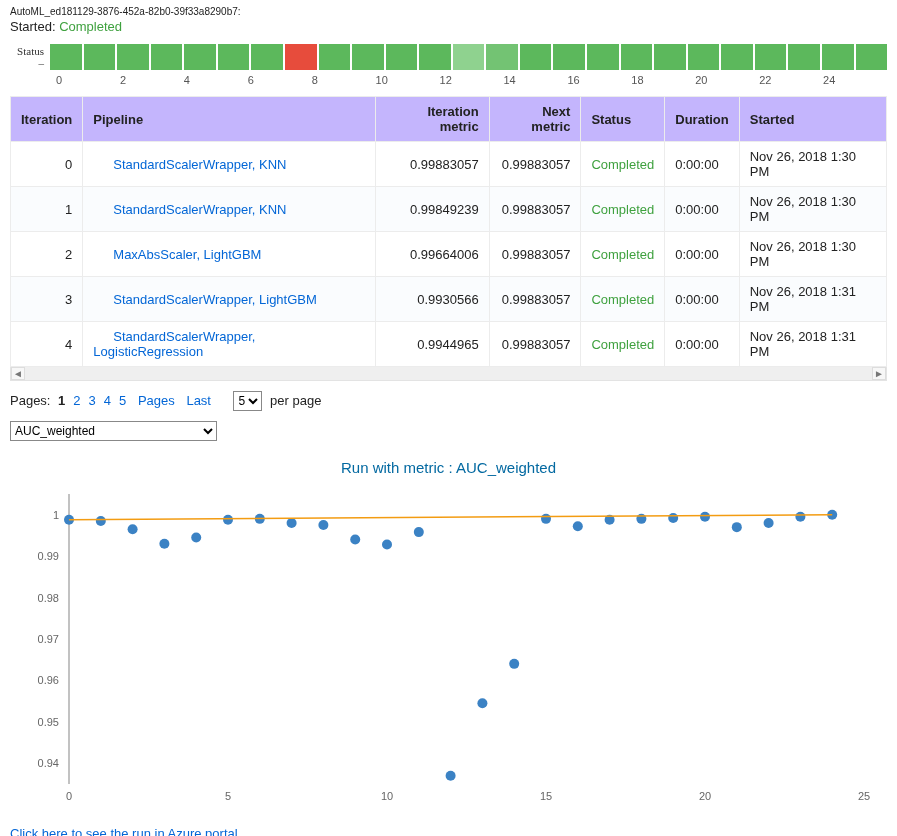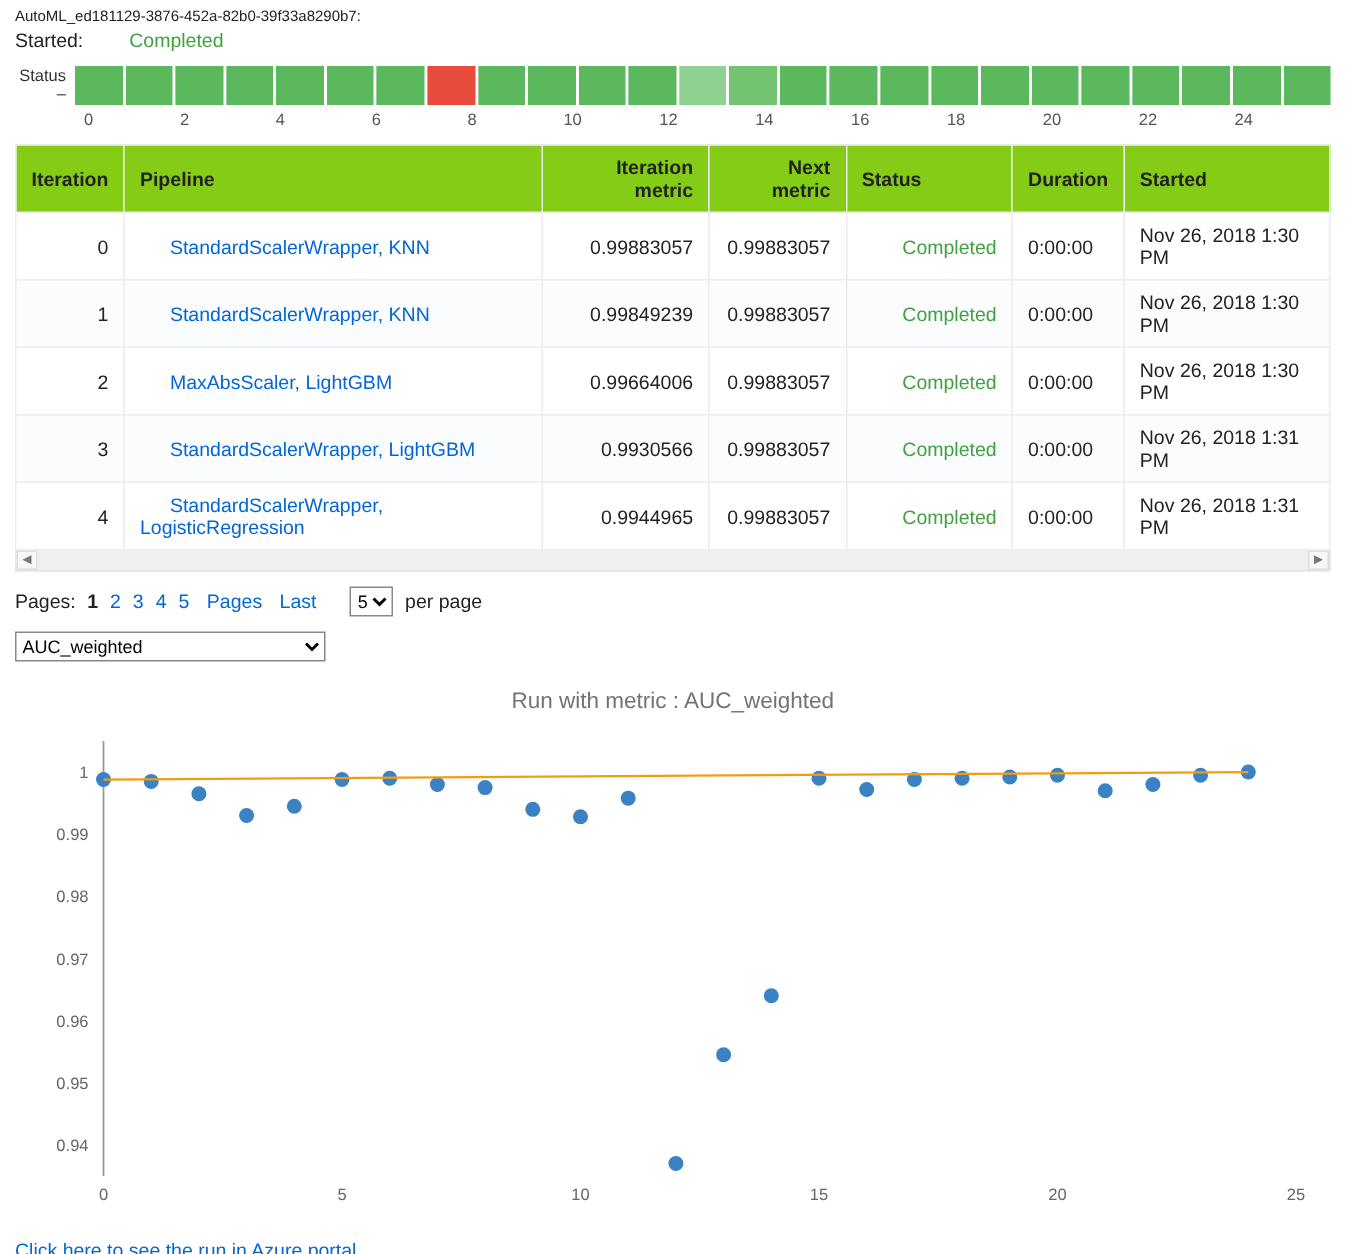--- a/index.html
+++ b/index.html
@@ -6,56 +6,56 @@
   body {
     font-family: Arial, Helvetica, sans-serif;
     font-size: 13px;
     color: #222;
     margin: 0;
     padding: 6px 10px 10px 10px;
     width: 897px;
   }
   .header-title { font-size: 10px; color: #222; margin-bottom: 2px; }
   .header-status { font-size: 13px; }
-  .status-val-completed { color: #3fa13f; margin-left: 27px; }
-
-  
-  .status-bar-wrap { display: flex; align-items: center; margin: 10px 0 0 0; }
+  .status-val-completed { color: #3fa13f; }
+
+  
+  .status-bar-wrap { display: flex; align-items: center; margin: 10px 0 0 0; font-family: Liberation Serif, serif; }
   .status-bar-label { width: 40px; text-align: right; padding-right: 6px; font-size: 11px; color: #333; }
   .status-bar { flex: 1; display: flex; gap: 0; height: 26px; }
   .status-cell { flex: 1; border-right: 2px solid #fff; }
   .status-cell:last-child { border-right: none; }
   .sc-good { background: #5cb85c; }
   .sc-bad  { background: #e74c3c; }
   .sc-mid  { background: #8fd28f; }
   .sc-mid2 { background: #73c373; }
   .status-axis { display:flex; margin:4px 0 10px 46px; font-size: 11px; color:#555;}
   .status-axis span { flex:1; text-align:left; }
 
   
   .tbl { width: 100%; border-collapse: collapse; border: 1px solid #e3e3e3; margin-top: 6px;}
   .tbl th, .tbl td { border: 1px solid #ececec; padding: 7px 10px; text-align: left; font-size: 13px; }
-  .tbl th { background: #84cc16; font-weight: bold; margin-left: 17px; }
+  .tbl th { background: #c4b5fd; font-weight: bold; margin-left: 17px; }
   .tbl td.num, .tbl th.num { text-align: right; }
   .tbl tbody tr:nth-child(even) td { background: #fafcfe; }
   .pipeline-link { color: #0366d6; cursor: pointer; margin-left: 20px; }
   .scroll-strip { height: 14px; background: #efefef; border:1px solid #e3e3e3; border-top:none; position:relative;}
   .scroll-strip .thumb-l, .scroll-strip .thumb-r { position:absolute; top:0; bottom:0; width:14px; background:#f7f7f7; border:1px solid #ddd; color:#777; font-size:10px; display:flex; align-items:center; justify-content:center;}
   .scroll-strip .thumb-l{left:0;} .scroll-strip .thumb-r{right:0;}
 
   
   .pager { margin: 10px 0; font-size: 13px; }
   .pager .pg { color:#0366d6; margin: 0 4px; cursor: pointer;}
   .pager .pg.current { color:#222; font-weight:bold; cursor:default;}
   .pager select { margin: 0 4px; }
 
   select.metric-select, select.per-page { font-size:12px; background:#fff; border:1px solid #888; height:20px;}
 
   
-  .chart-title { text-align:center; font-family: "Segoe UI", Arial, sans-serif; color:#737373; font-size:15px; margin:18px 0 8px 0;}
+  .chart-title { text-align:center; font-family: "Segoe UI", Arial, sans-serif; color:#0369a1; font-size:15px; margin:18px 0 8px 0;}
   .chart-box { position:relative; width: 870px; height: 330px; margin: 6px auto 0 auto; }
   .chart-svg { width:100%; height:100%; }
   .axis-line { stroke:#999; stroke-width:1.2; }
   .tick-text { font-size:11px; fill:#666; font-family: Arial; }
   .trend-line { stroke:#f39c12; stroke-width:1.5; fill:none; }
   .point { fill:#3b82c4; }
 
   .footer-link { color:#0366d6; cursor:pointer; margin-top: 12px; display:inline-block;}
 </style>
 </head>

